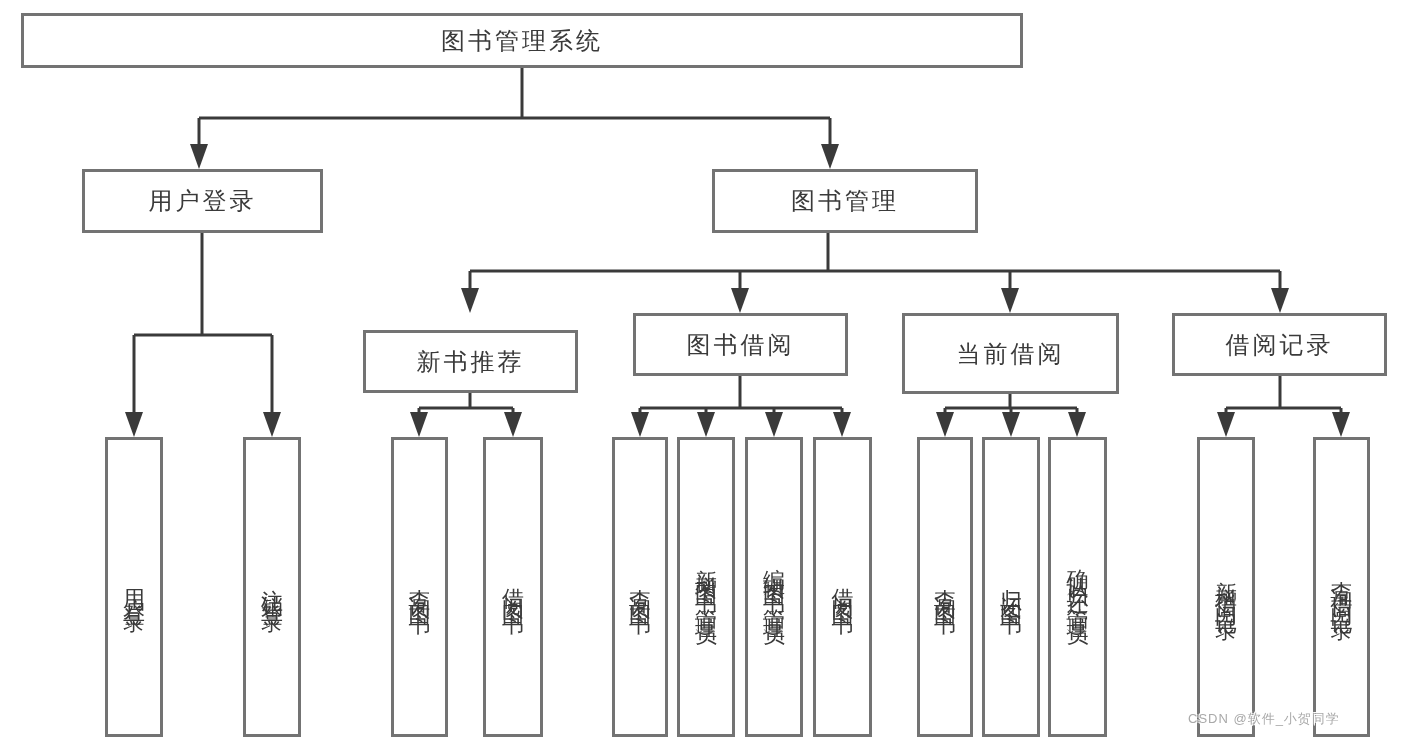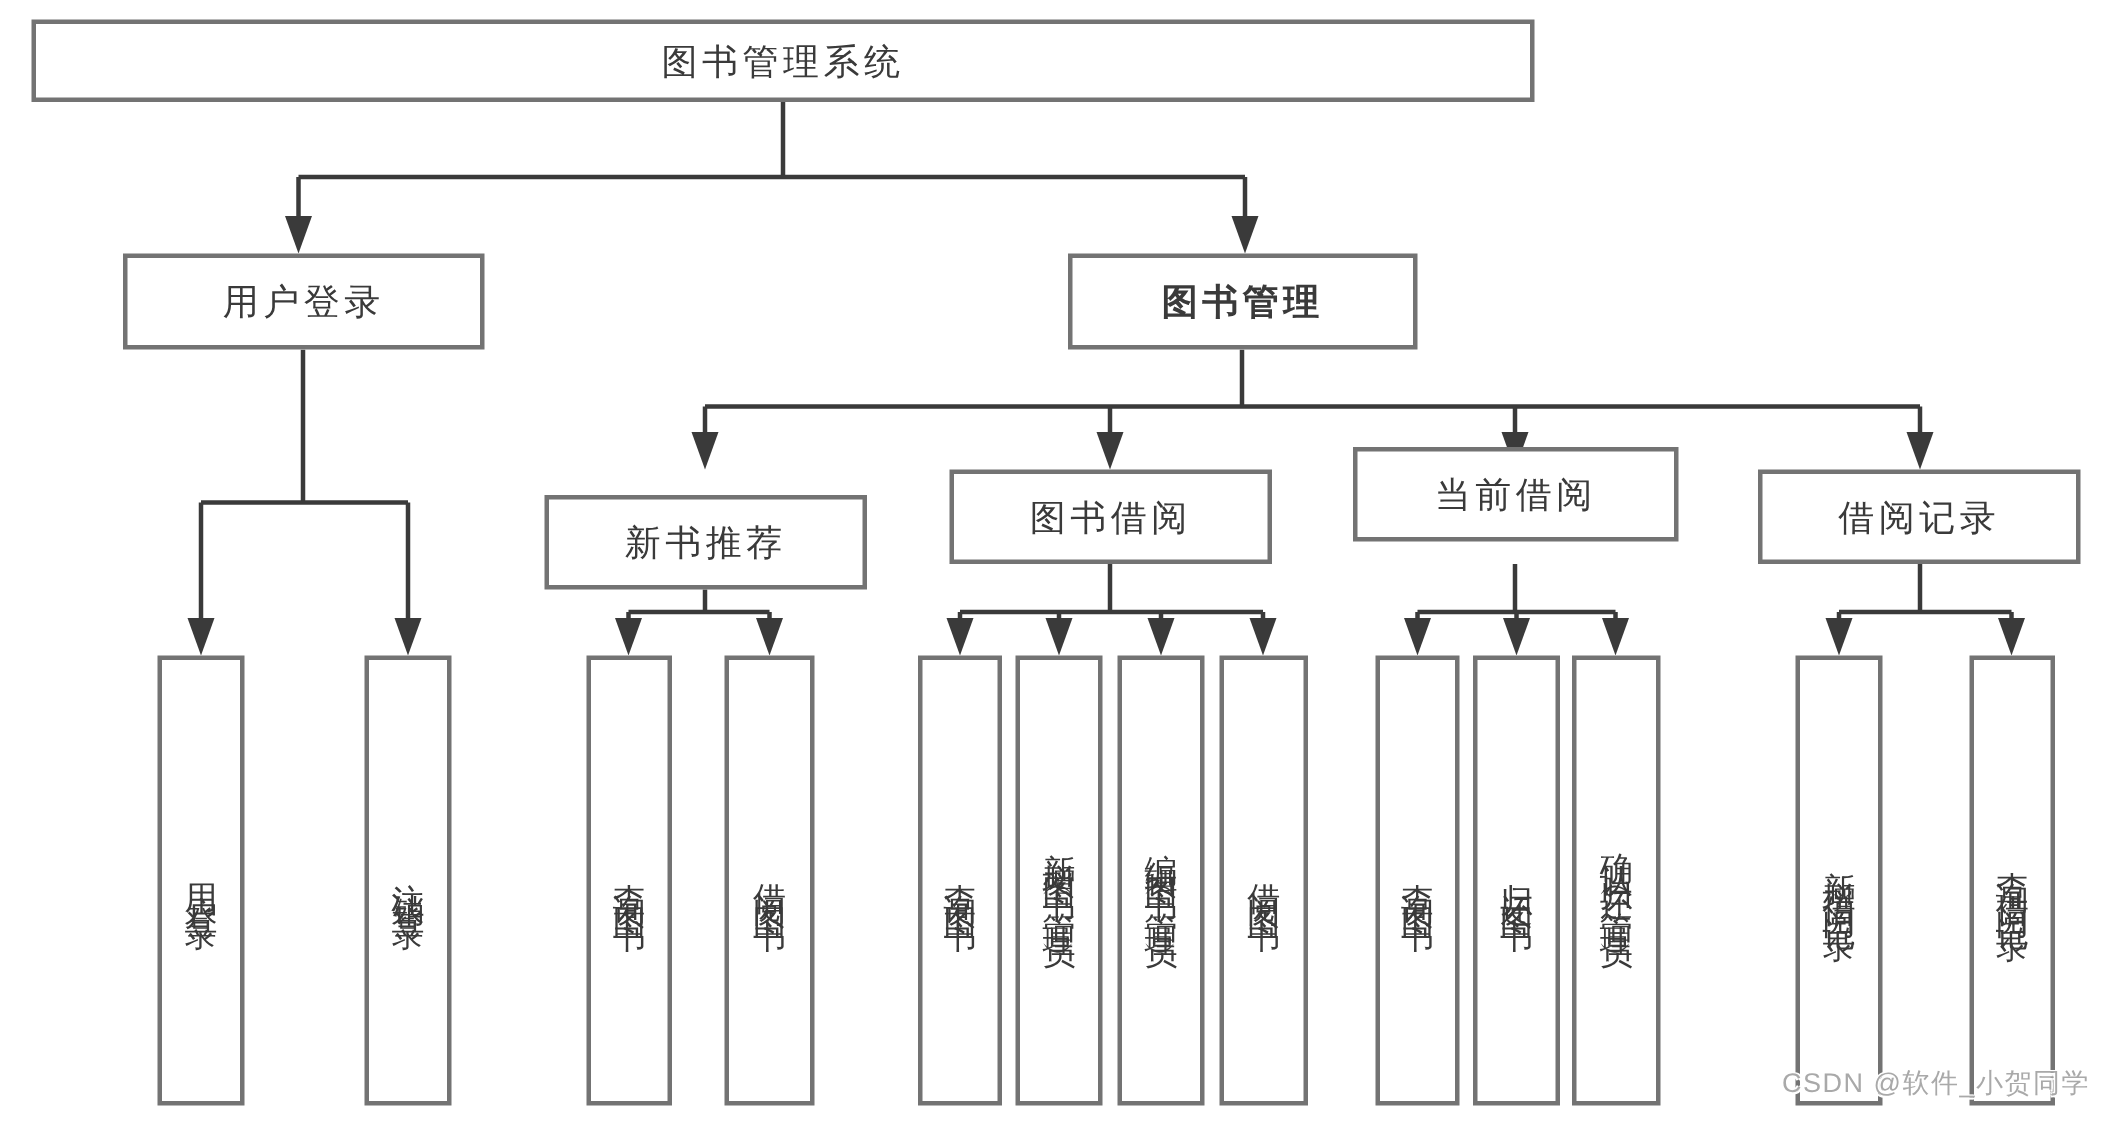--- a/index.html
+++ b/index.html
@@ -39,21 +39,21 @@
   .node.vertical {
     writing-mode: vertical-rl;
     text-orientation: upright;
     font-size: 22px;
     letter-spacing: 8px;
     line-height: 1;
   }
   #watermark {
     position: absolute;
     z-index: 3;
-    font-size: 18px;
+    font-size: 13px;
     letter-spacing: 1px;
     color: #a9a9a9;
     text-shadow: 1px 1px 0 #ffffff, -1px -1px 0 #ffffff, 1px -1px 0 #ffffff, -1px 1px 0 #ffffff;
     white-space: nowrap;
   }
 </style>
 </head>
 <body>
 
 <div id="stage" style="background: rgb(255, 255, 255);">
@@ -107,24 +107,24 @@
       <line x1="1077" y1="408" x2="1077" y2="419" stroke="#3a3a3a" stroke-width="3"></line>
       <polygon points="1068,412 1086,412 1077,437" fill="#3a3a3a"></polygon>
       <line x1="1226" y1="408" x2="1226" y2="419" stroke="#3a3a3a" stroke-width="3"></line>
       <polygon points="1217,412 1235,412 1226,437" fill="#3a3a3a"></polygon>
       <line x1="1341" y1="408" x2="1341" y2="419" stroke="#3a3a3a" stroke-width="3"></line>
       <polygon points="1332,412 1350,412 1341,437" fill="#3a3a3a"></polygon>
     </svg>
   <div id="watermark" style="left: 1188px; top: 710px; color: rgb(169, 169, 169);">CSDN @软件_小贺同学</div>
 <div class="node" style="left: 21px; top: 13px; width: 1002px; height: 55px;">图书管理系统</div>
     <div class="node" style="left: 82px; top: 169px; width: 241px; height: 64px;">用户登录</div>
-    <div class="node" style="left: 712px; top: 169px; width: 233px; height: 64px; font-weight: bold;">图书管理</div>
+    <div class="node" style="left: 712px; top: 169px; width: 266px; height: 64px;">图书管理</div>
     <div class="node" style="left: 363px; top: 313px; width: 215px; height: 63px; margin-top: 17px;">新书推荐</div>
     <div class="node" style="left: 633px; top: 313px; width: 215px; height: 63px;">图书借阅</div>
-    <div class="node" style="left: 902px; top: 298px; width: 217px; height: 63px;">当前借阅</div>
+    <div class="node" style="left: 902px; top: 313px; width: 217px; height: 81px;">当前借阅</div>
     <div class="node" style="left: 1172px; top: 313px; width: 215px; height: 63px;">借阅记录</div>
     <div class="node vertical" style="left: 105px; top: 437px; width: 58px; height: 300px;">用户登录</div>
     <div class="node vertical" style="left: 243px; top: 437px; width: 58px; height: 300px;">注销登录</div>
     <div class="node vertical" style="left: 391px; top: 437px; width: 57px; height: 300px;">查询图书</div>
     <div class="node vertical" style="left: 483px; top: 437px; width: 60px; height: 300px;">借阅图书</div>
     <div class="node vertical" style="left: 612px; top: 437px; width: 56px; height: 300px;">查询图书</div>
     <div class="node vertical" style="left: 677px; top: 437px; width: 58px; height: 300px;">新增图书（管理员）</div>
     <div class="node vertical" style="left: 745px; top: 437px; width: 58px; height: 300px;">编辑图书（管理员）</div>
     <div class="node vertical" style="left: 813px; top: 437px; width: 59px; height: 300px;">借阅图书</div>
     <div class="node vertical" style="left: 917px; top: 437px; width: 56px; height: 300px;">查询图书</div>

